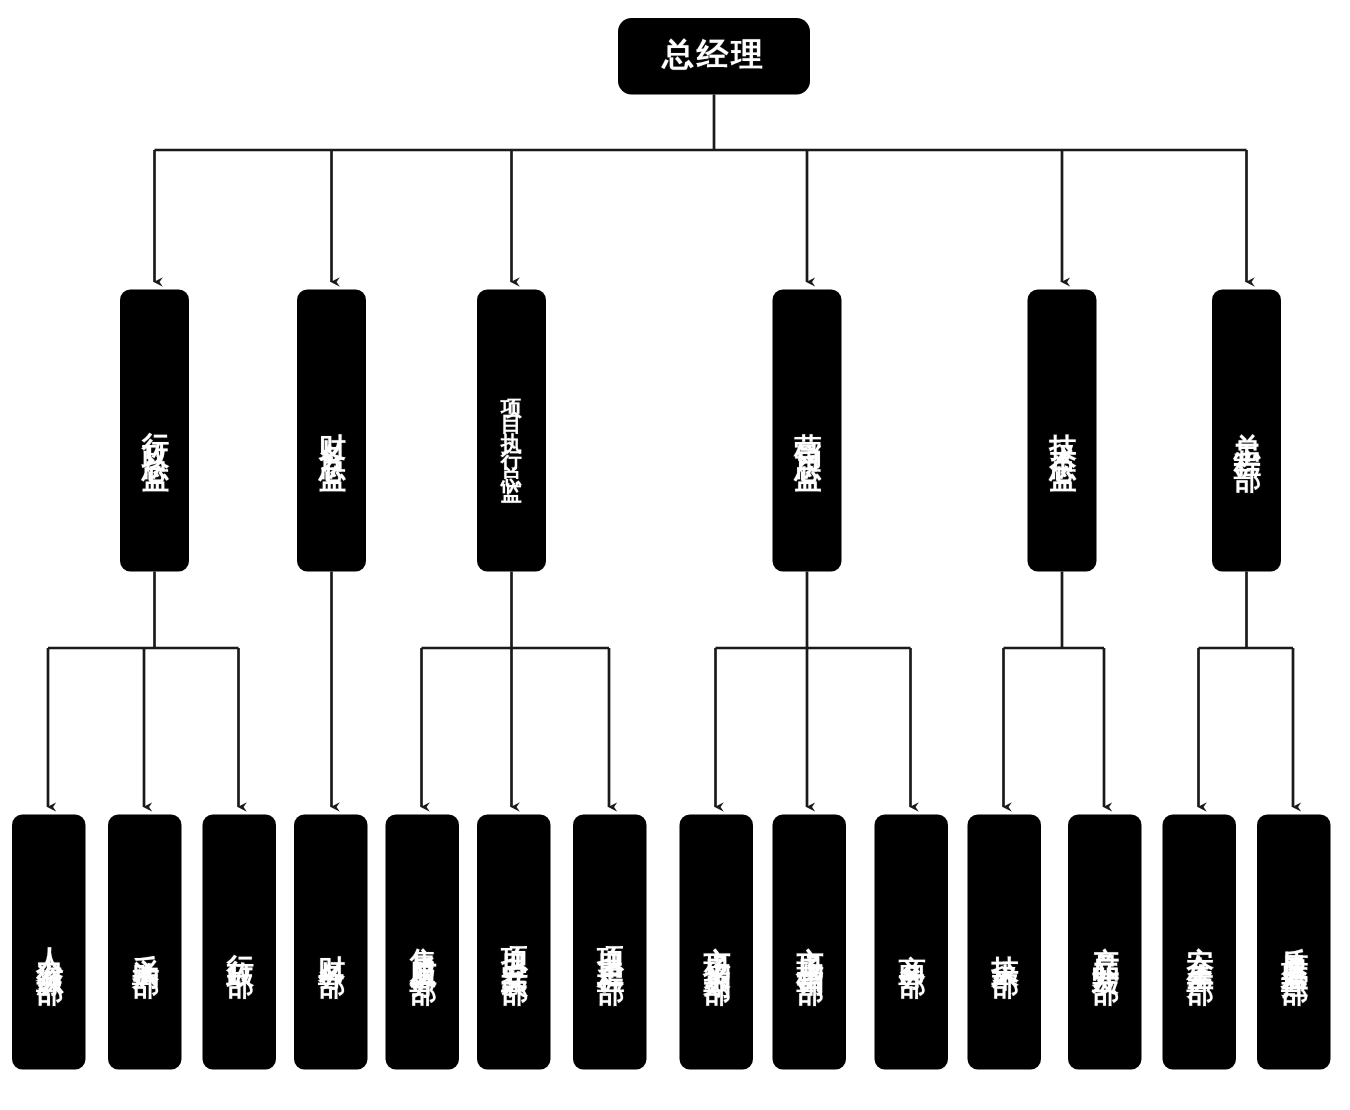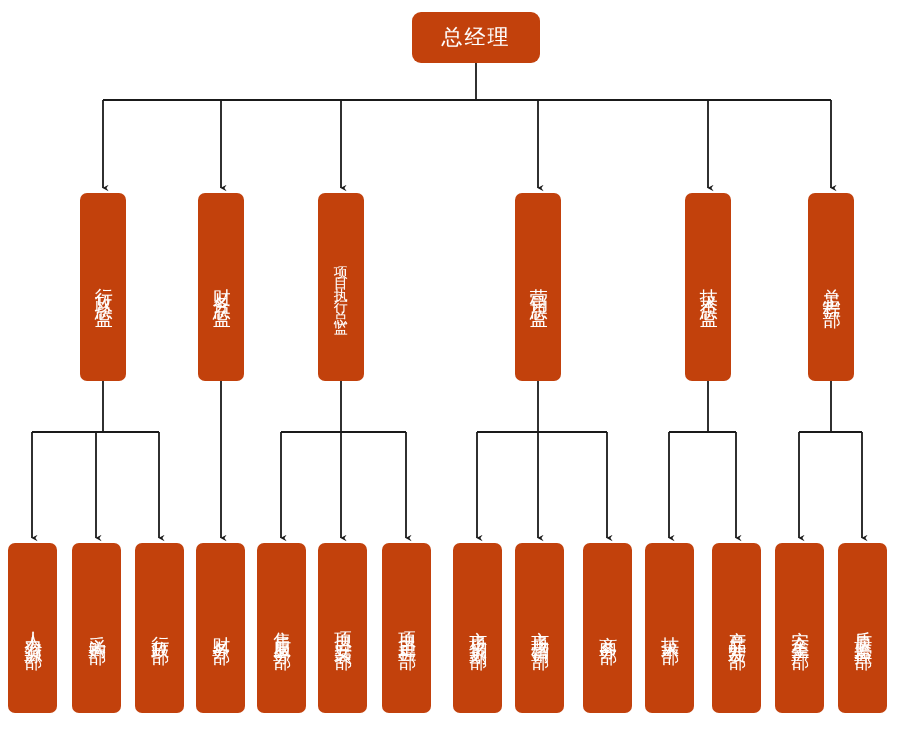--- a/index.html
+++ b/index.html
@@ -21,31 +21,32 @@
   #connector-layer {
     position: absolute;
     left: 0;
     top: 0;
     width: 900px;
     height: 740px;
   }
   .node {
     position: absolute;
     box-sizing: border-box;
-    background: #c2410c;
+    background: #000000;
     border-radius: 7px;
     color: #ffffff;
     display: flex;
     align-items: center;
     justify-content: center;
     text-align: center;
     line-height: 1.18;
     letter-spacing: 0.5px;
     text-shadow: 0 0 1px rgba(255,255,255,0.25);
     user-select: none;
+    font-weight: bold;
   }
   .node.root {
     font-size: 21px;
     letter-spacing: 2px;
     border-radius: 9px;
   }
   .node.mid {
     font-size: 18px;
     writing-mode: vertical-rl;
     text-orientation: upright;

